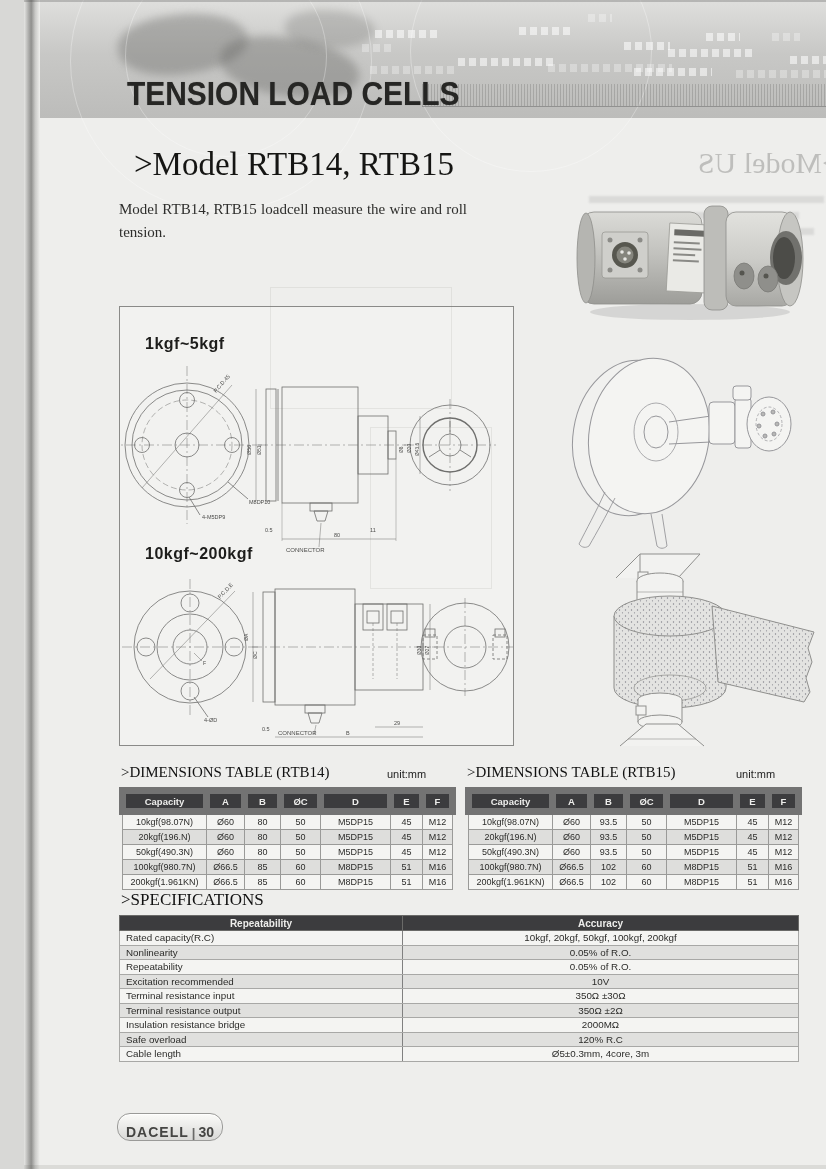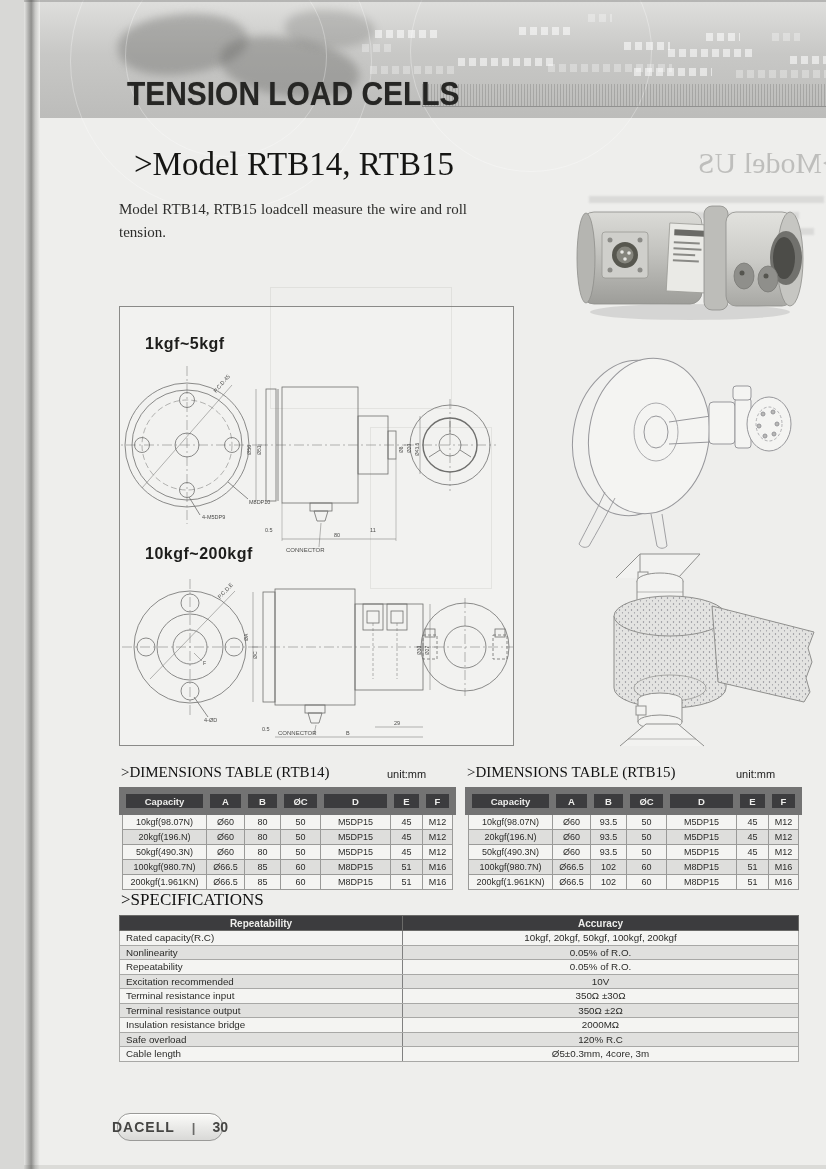--- a/index.html
+++ b/index.html
@@ -76,22 +76,22 @@
                  height:14px;font-size:10px;padding:0;}
   .spec-table td{border:1px solid #a8a8a6;height:13.5px;padding:0 6px;background:#f4f4f2;}
   .spec-table tbody tr:nth-child(even) td{background:#e0e0de;}
   .spec-table td:first-child{text-align:left;border-right:1.5px solid #808080;}
   .spec-table td:last-child{text-align:center;}
   .spec-table col:nth-child(1){width:283px;}
 
   
   .footer-pill{position:absolute;left:93px;top:1113px;width:104px;height:26px;border-radius:13px;
                background:linear-gradient(180deg,#fbfbf9,#d9d9d7);border:1px solid #9a9a98;
-               box-shadow:inset 0 1px 1px rgba(255,255,255,.9);display:flex;align-items:center;
-               justify-content:center;gap:17px;}
+               box-shadow:inset 0 1px 1px rgba(255,255,255,.9);display:flex;align-items:flex-end;
+               justify-content:center;gap:3px;}
   .footer-brand{font-size:14px;font-weight:bold;letter-spacing:1px;color:#454543;}
   .footer-div{font-size:13px;color:#6a6a68;font-weight:bold;}
   .footer-page{font-size:14px;font-weight:bold;color:#454543;}
 </style>
 </head>
 <body>
 
 <div class="page">
 
   <div class="header">

